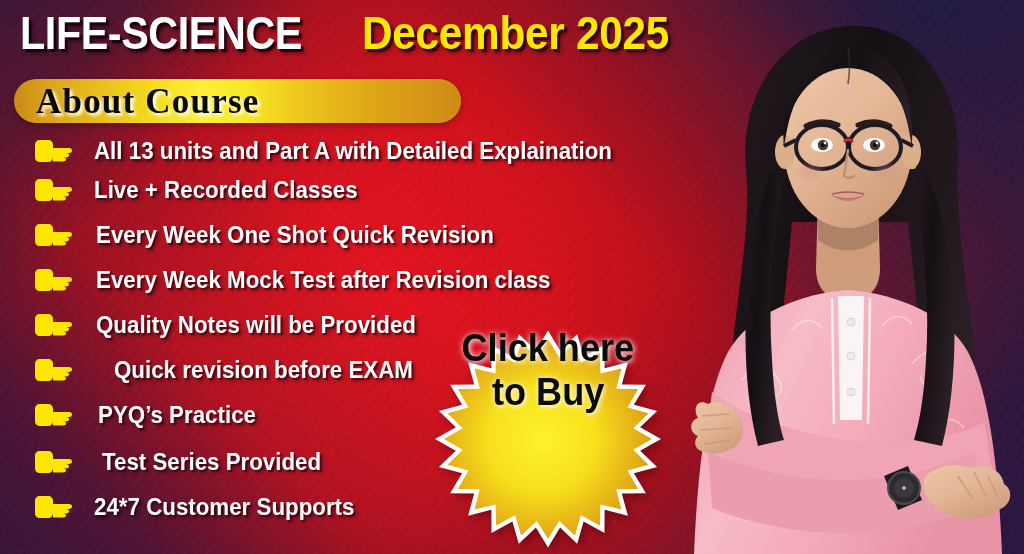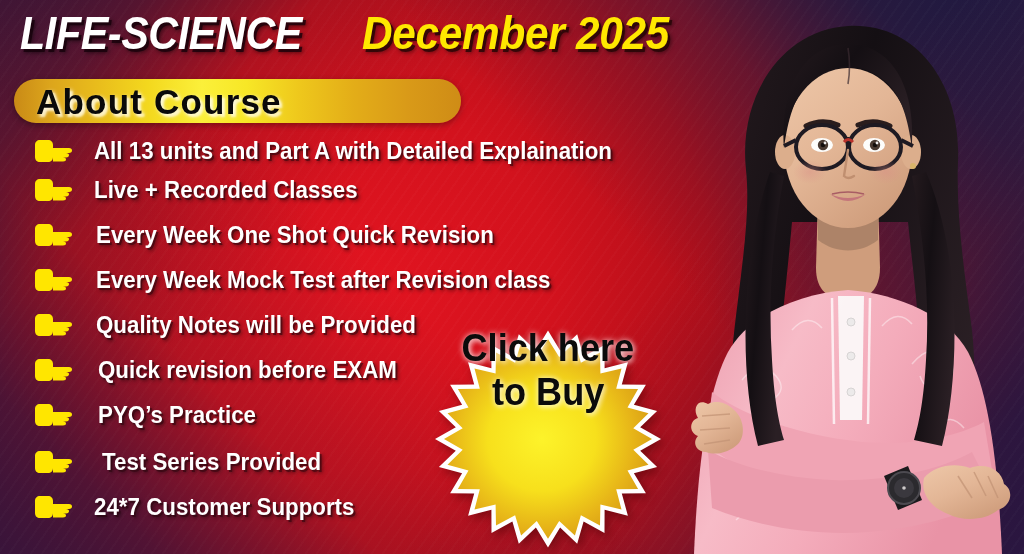--- a/index.html
+++ b/index.html
@@ -36,21 +36,20 @@
     position:absolute;inset:0;
     background:repeating-linear-gradient(125deg, rgba(255,255,255,.022) 0px, rgba(255,255,255,.022) 2px, rgba(0,0,0,0) 2px, rgba(0,0,0,0) 9px);
     mix-blend-mode:screen;opacity:.55;
   }
 
   
   .headline{
     position:absolute;left:20px;top:5px;
     display:flex;align-items:baseline;gap:22px;
     white-space:nowrap;
-    font-style:italic;
   }
   .h-life{
     font-size:47px;font-weight:bold;color:#ffffff;
     font-family:"Liberation Sans Narrow","Liberation Sans",sans-serif;
     transform:scaleX(.88);transform-origin:left center;
     letter-spacing:-0.5px;
     text-shadow:3px 3px 0 rgba(20,0,10,.75), 4px 4px 5px rgba(0,0,0,.5);
   }
   .h-date{
     font-size:47px;font-weight:bold;color:#ffe800;
@@ -67,21 +66,21 @@
     border-radius:22px;
     background:linear-gradient(90deg,
         #c98a16 0%, #dca51c 8%, #e8bb1c 18%, #f3d81e 30%,
         #fbf03a 42%, #f7e726 52%, #eec71c 64%, #e3ad18 76%,
         #d99a18 88%, #cf8c16 100%);
     box-shadow:0 2px 6px rgba(0,0,0,.35);
   }
   .pill-label{
     position:absolute;left:36px;top:82px;
     font-size:35px;font-weight:bold;color:#0a0a0a;
-    font-family:Liberation Sans, sans-serif;
+    font-family:Liberation Serif, serif;
     letter-spacing:1.2px;
     text-shadow:2px 2px 4px rgba(255,255,255,.85), 3px 3px 2px rgba(255,245,190,.7);
   }
 
   
   .bullets{position:absolute;left:0;top:131px;width:660px;}
   .brow{
     position:relative;
     display:flex;align-items:center;
     height:39px;
@@ -336,21 +335,21 @@
       <div class="brow" style="margin-top: 6px;">
         <div class="bicon">
           <svg width="40" height="26" viewBox="0 0 40 26" aria-hidden="true">
             <g fill="#ffe600">
               <path d="M2 7 C2 4 4 2 7 2 L15 2 C18 2 20 4 20 7 L20 10 L36 10 C38 10 39 11 39 12.5 C39 14 38 15 36 15 L22 15 L33 15 C35 15 36 16 36 17.2 C36 18.4 35 19.4 33 19.4 L22 19.4 L30 19.4 C32 19.4 33 20.3 33 21.4 C33 22.6 32 23.4 30 23.4 L20 23.4 L20 19 C20 22 18 24 15 24 L7 24 C4 24 2 22 2 19 Z"></path>
             </g>
           </svg>
         </div>
         <div class="btext" style="margin-left: 14px;">Quality Notes will be Provided</div>
       </div>
-      <div class="brow" style="margin-top: 6px;">
+      <div class="brow" style="margin-top: 6px; gap: 16px;">
         <div class="bicon">
           <svg width="40" height="26" viewBox="0 0 40 26" aria-hidden="true">
             <g fill="#ffe600">
               <path d="M2 7 C2 4 4 2 7 2 L15 2 C18 2 20 4 20 7 L20 10 L36 10 C38 10 39 11 39 12.5 C39 14 38 15 36 15 L22 15 L33 15 C35 15 36 16 36 17.2 C36 18.4 35 19.4 33 19.4 L22 19.4 L30 19.4 C32 19.4 33 20.3 33 21.4 C33 22.6 32 23.4 30 23.4 L20 23.4 L20 19 C20 22 18 24 15 24 L7 24 C4 24 2 22 2 19 Z"></path>
             </g>
           </svg>
         </div>
         <div class="btext" style="margin-left: 16px;">Quick revision before EXAM</div>
       </div>
       <div class="brow" style="margin-top: 6px;">

